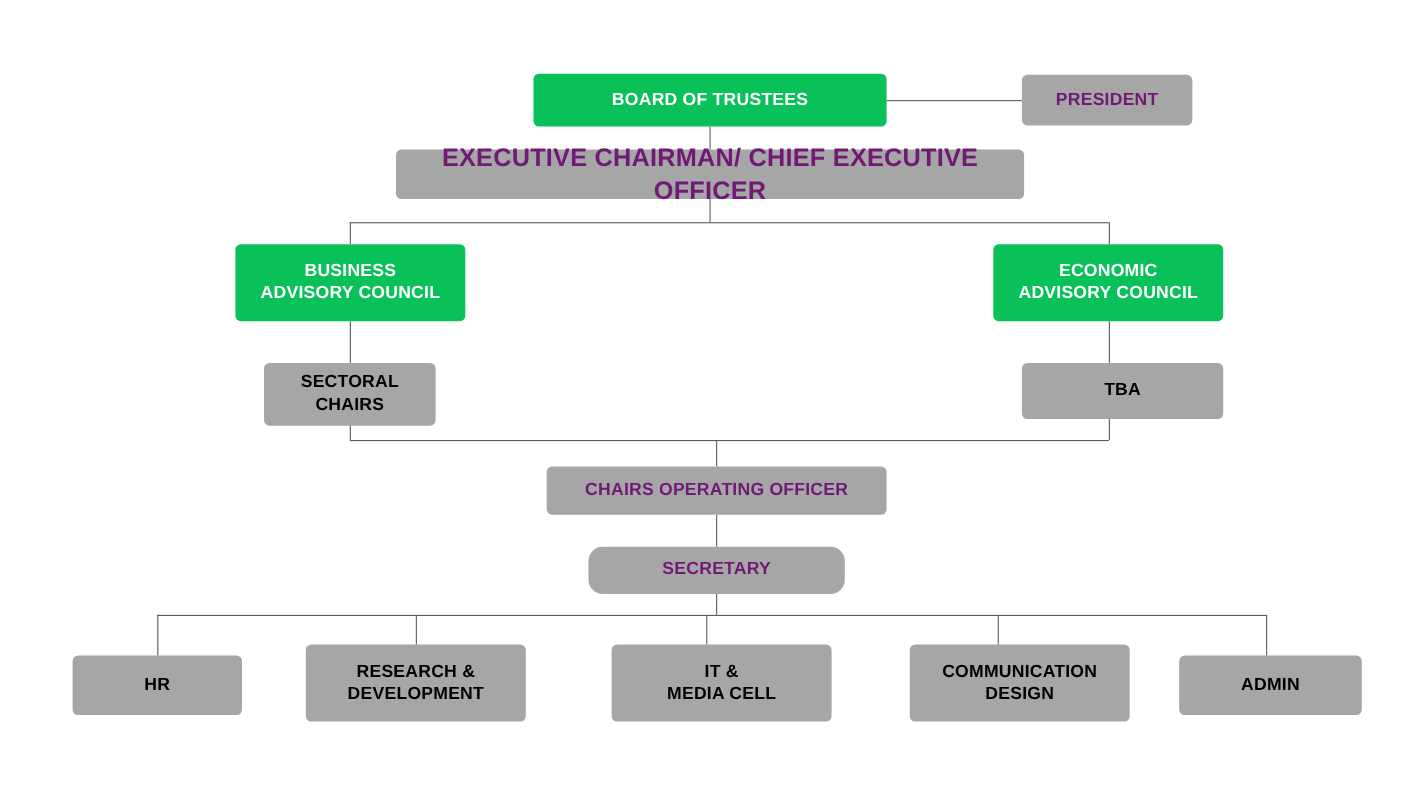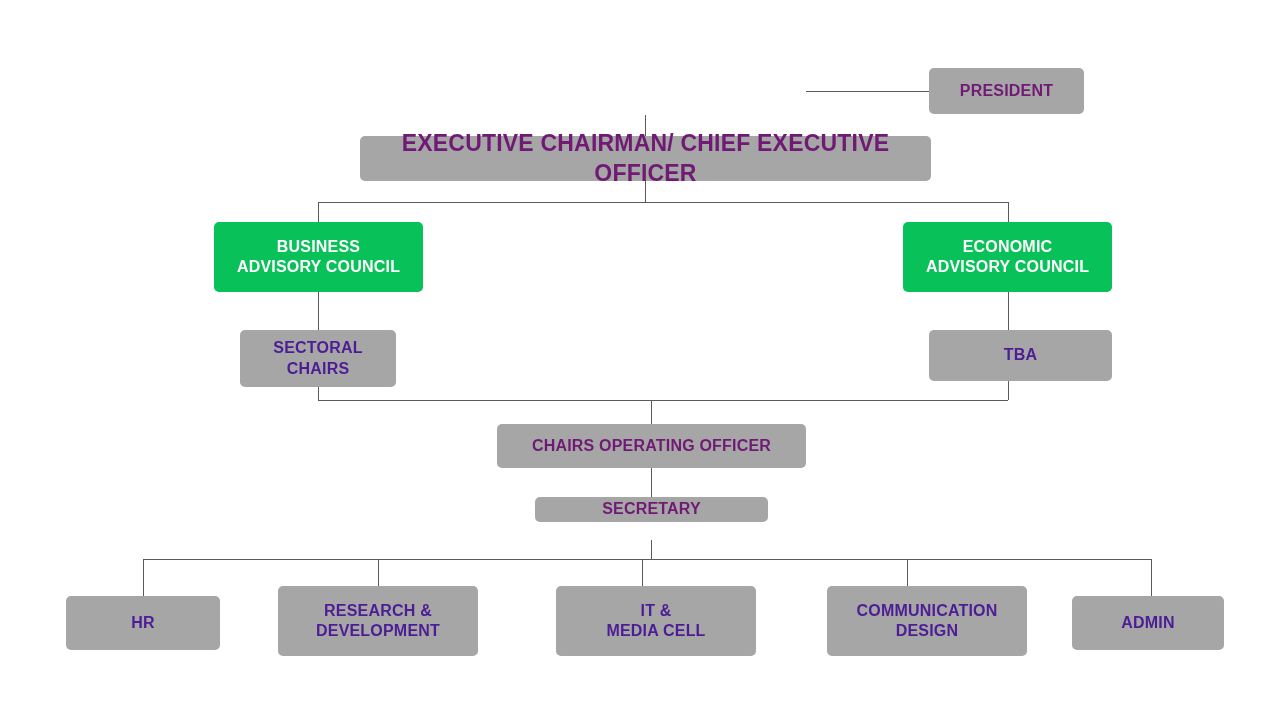--- a/index.html
+++ b/index.html
@@ -46,21 +46,21 @@
     white-space: pre-line;
     padding: 0 8px;
   }
   .green {
     background: #08c158;
     color: #ffffff;
   }
   .gray {
     background: #a6a6a6;
   }
-  .txt-white { color: #4c1d95; }
+  .txt-white { color: #000000; }
   .txt-black { color: #701a75; }
 
   .fw { font-weight: bold; }
   .fs16 { font-size: 16px; }
   .fs17 { font-size: 23px; }
 </style>
 </head>
 <body>
 
 <div id="chart-canvas">
@@ -88,20 +88,23 @@
   <div class="conn v" style="left:651px; top:468px; height:29px;"></div>
 
   <div class="conn v" style="left:651px; top:540px; height:19px;"></div>
   <div class="conn h" style="left:143px; top:559px; width:1008px;"></div>
   <div class="conn v" style="left:143px; top:559px; height:37px;"></div>
   <div class="conn v" style="left:378px; top:559px; height:27px;"></div>
   <div class="conn v" style="left:642px; top:559px; height:27px;"></div>
   <div class="conn v" style="left:907px; top:559px; height:27px;"></div>
   <div class="conn v" style="left:1151px; top:559px; height:37px;"></div>
 
+  <div class="node green fw fs16" style="left:485px; top:67px; width:321px; height:48px;">
+    <span class="node-label">BOARD OF TRUSTEES</span>
+  </div>
 
   <div class="node gray txt-black fw fs16" style="left:929px; top:68px; width:155px; height:46px;">
     <span class="node-label">PRESIDENT</span>
   </div>
 
   <div class="node gray txt-black fw fs17" style="left:360px; top:136px; width:571px; height:45px;">
     <span class="node-label">EXECUTIVE CHAIRMAN/ CHIEF EXECUTIVE OFFICER</span>
   </div>
 
   <div class="node green fw fs16" style="left:214px; top:222px; width:209px; height:70px;">
@@ -120,21 +123,21 @@
   </div>
 
   <div class="node gray txt-white fw fs16" style="left:929px; top:330px; width:183px; height:51px;">
     <span class="node-label">TBA</span>
   </div>
 
   <div class="node gray txt-black fw fs16" style="left:497px; top:424px; width:309px; height:44px;">
     <span class="node-label">CHAIRS OPERATING OFFICER</span>
   </div>
 
-  <div class="node gray txt-black fw fs16" style="left:535px; top:497px; width:233px; height:25px;">
+  <div class="node gray txt-black fw fs16" style="left:535px; top:497px; width:233px; height:43px;border-radius:13px;">
     <span class="node-label">SECRETARY</span>
   </div>
 
   <div class="node gray txt-white fw fs16" style="left:66px; top:596px; width:154px; height:54px;">
     <span class="node-label">HR</span>
   </div>
 
   <div class="node gray txt-white fw fs16" style="left:278px; top:586px; width:200px; height:70px;">
     <span class="node-label">RESEARCH &amp;
 DEVELOPMENT</span>
@@ -143,17 +146,17 @@
   <div class="node gray txt-white fw fs16" style="left:542px; top:586px; width:200px; height:70px;margin-left:14px;">
     <span class="node-label">IT &amp;
 MEDIA CELL</span>
   </div>
 
   <div class="node gray txt-white fw fs16" style="left:807px; top:586px; width:200px; height:70px;margin-left:20px;">
     <span class="node-label">COMMUNICATION
 DESIGN</span>
   </div>
 
-  <div class="node gray txt-white fw fs16" style="left:1072px; top:596px; width:152px; height:54px;">
+  <div class="node gray txt-white fw fs16" style="left:1072px; top:596px; width:166px; height:54px;">
     <span class="node-label">ADMIN</span>
   </div>
 
 </div>
 
 </body></html>

